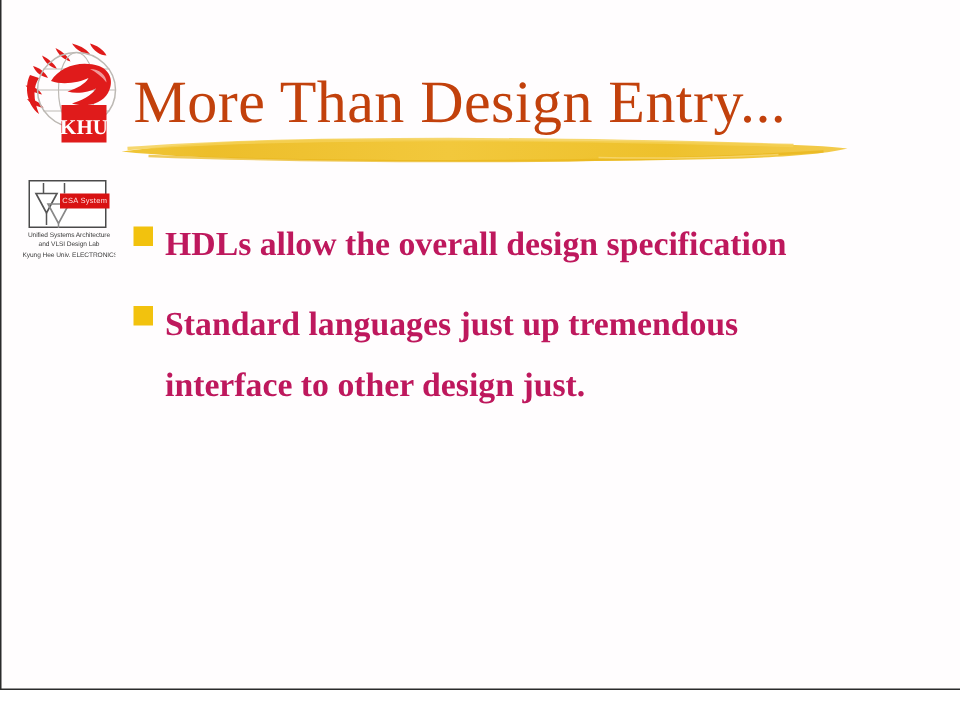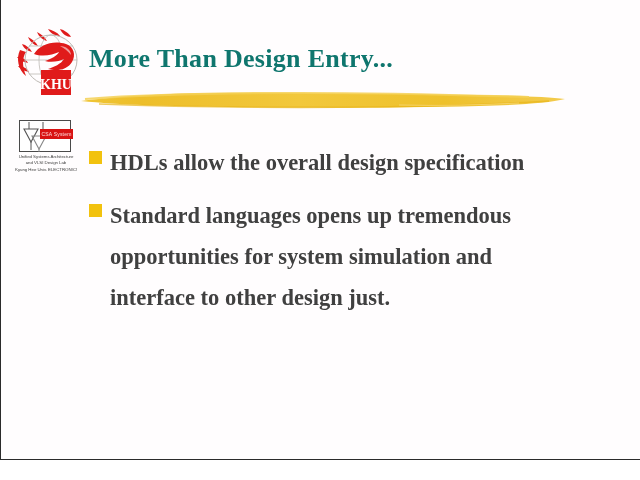--- a/index.html
+++ b/index.html
@@ -31,23 +31,23 @@
     width: 74px;
     height: 72px;
   }
   .khu-logo svg { display: block; width: 100%; height: 100%; }
 
   
   .title {
     position: absolute;
     left: 88px;
     top: 44px;
-    font-size: 26px;
-    font-weight: bold;
-    color: #0f766e;
+    font-size: 40px;
+    font-weight: normal;
+    color: #c2410c;
     letter-spacing: 0.3px;
     white-space: nowrap;
     font-family: "Liberation Serif", "DejaVu Serif", serif;
   }
 
   
   .brush {
     position: absolute;
     left: 78px;
     top: 88px;
@@ -123,21 +123,21 @@
     top: 9px;
     width: 13px;
     height: 13px;
     background: #f2c20e;
   }
   .bullet-text {
     margin-left: 21px;
     font-size: 22.5px;
     line-height: 41px;
     font-weight: bold;
-    color: #404040;
+    color: #be185d;
     font-family: "Liberation Serif", "DejaVu Serif", serif;
   }
   .bullet-text .ln { display: block; white-space: nowrap; }
 </style>
 </head>
 <body>
 
 <div class="slide">
 
   <div class="khu-logo">
@@ -214,21 +214,20 @@
     <div class="bullet">
       <span class="bullet-marker"></span>
       <div class="bullet-text">
         <span class="ln">HDLs allow the overall design specification</span>
       </div>
     </div>
 
     <div class="bullet">
       <span class="bullet-marker"></span>
       <div class="bullet-text">
-        <span class="ln">Standard languages opens up tremendous</span>
-        <span class="ln">opportunities for system simulation and</span>
+        <span class="ln">Standard languages just up tremendous</span>
         <span class="ln">interface to other design just.</span>
       </div>
     </div>
 
   </div>
 
 </div>
 
 </body></html>

